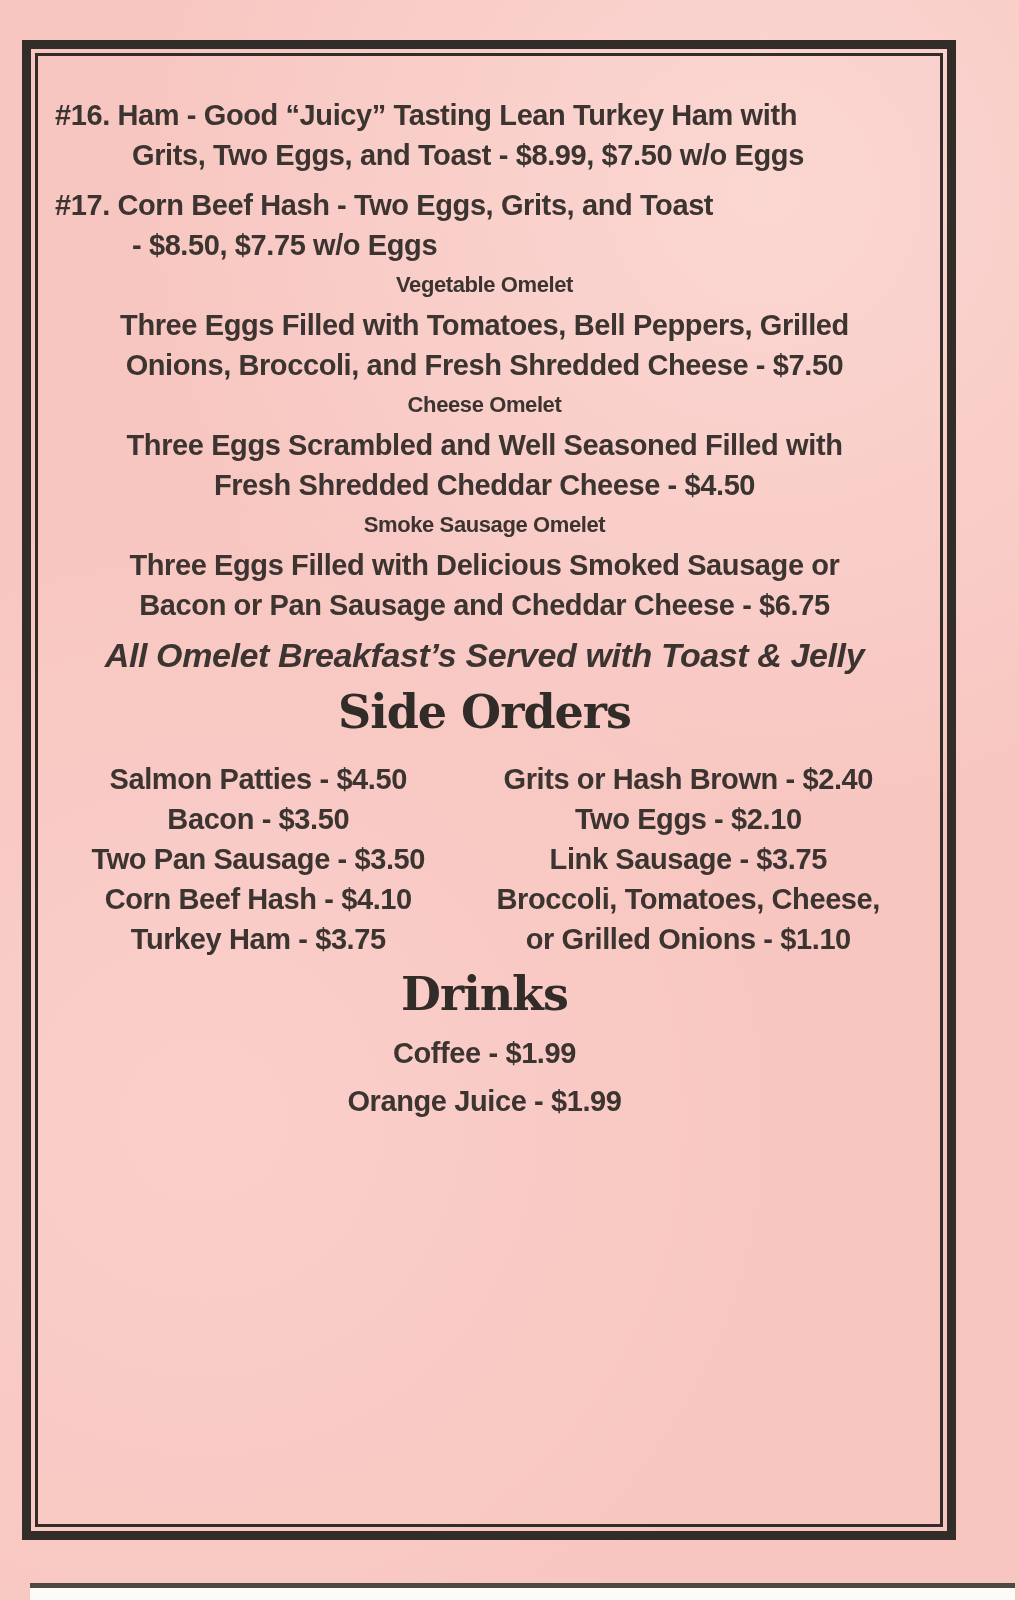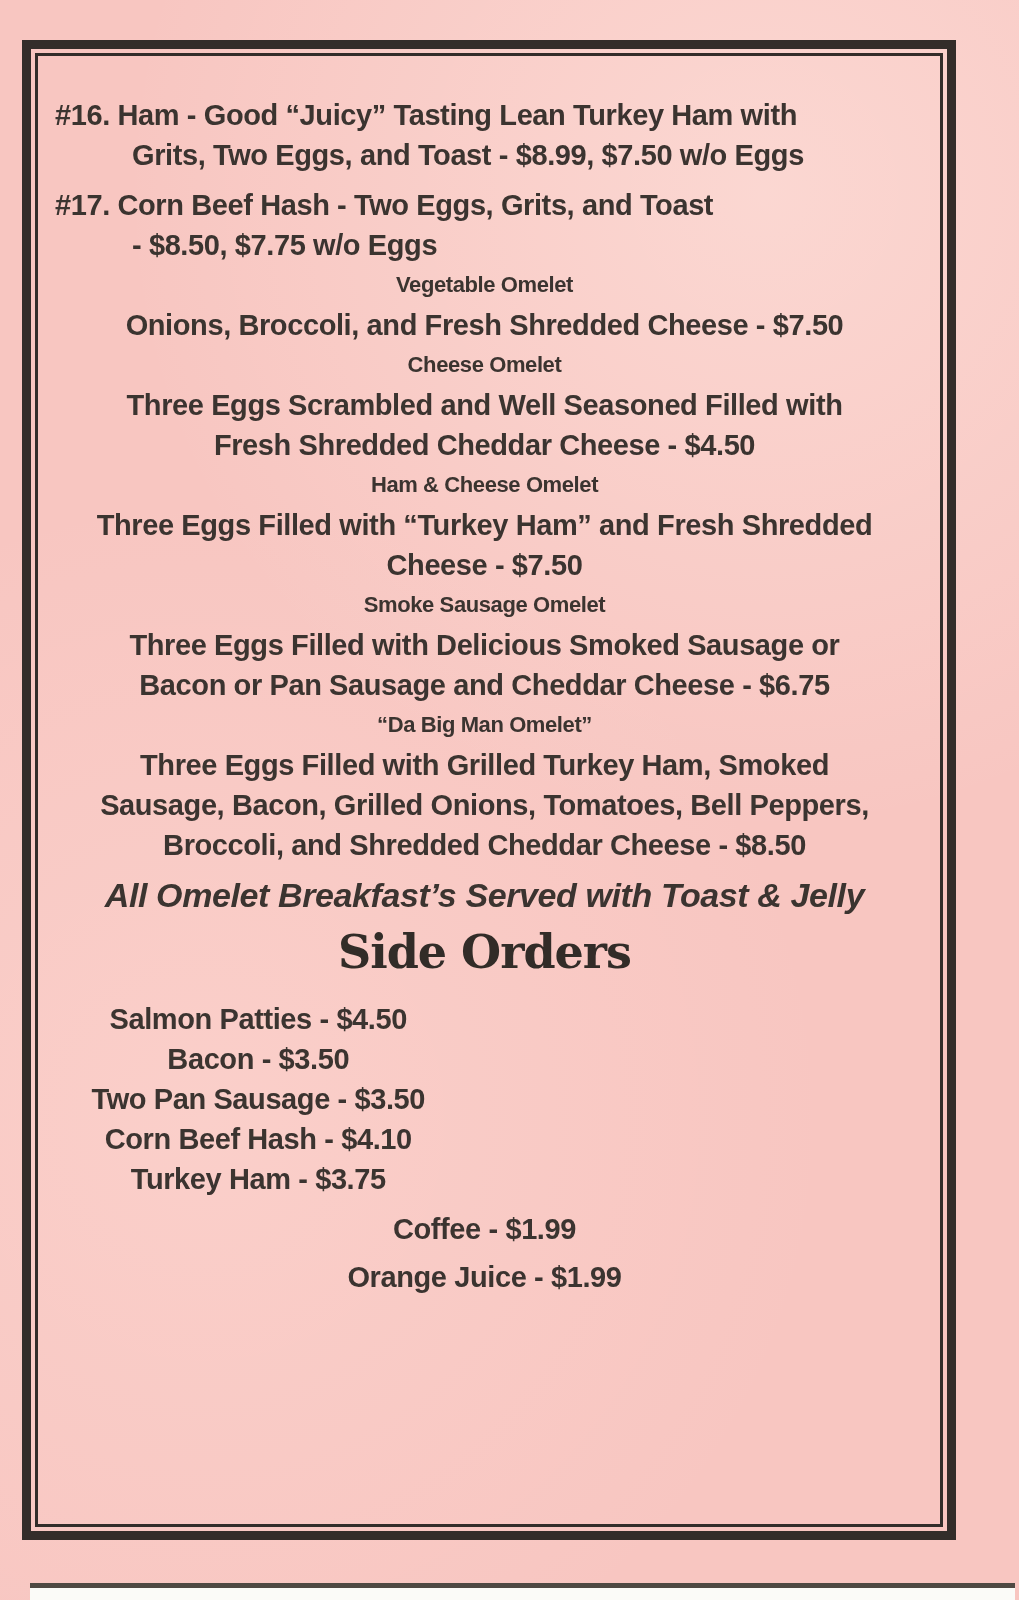--- a/index.html
+++ b/index.html
@@ -66,62 +66,60 @@
       </div>
       <div class="item">
         <div class="l1">#17. Corn Beef Hash - Two Eggs, Grits, and Toast</div>
         <div class="l2">- $8.50, $7.75 w/o Eggs</div>
       </div>
     </div>
 
 
     <div>
       <div class="omelet-name">Vegetable Omelet</div>
+      <div class="desc-line">Three Eggs Filled with Tomatoes, Bell Peppers, Grilled</div>
       <div class="desc-line">Onions, Broccoli, and Fresh Shredded Cheese - $7.50</div>
     </div>
 
     <div>
       <div class="omelet-name">Cheese Omelet</div>
       <div class="desc-line">Three Eggs Scrambled and Well Seasoned Filled with</div>
       <div class="desc-line">Fresh Shredded Cheddar Cheese - $4.50</div>
     </div>
 
-    <div>
-      <div class="omelet-name">Ham &amp; Cheese Omelet</div>
-      <div class="desc-line">Three Eggs Filled with “Turkey Ham” and Fresh Shredded</div>
-      <div class="desc-line">Cheese - $7.50</div>
-    </div>
 
     <div>
       <div class="omelet-name">Smoke Sausage Omelet</div>
       <div class="desc-line">Three Eggs Filled with Delicious Smoked Sausage or</div>
       <div class="desc-line">Bacon or Pan Sausage and Cheddar Cheese - $6.75</div>
     </div>
 
-    <div>
-      <div class="omelet-name">“Da Big Man Omelet”</div>
-      <div class="desc-line">Three Eggs Filled with Grilled Turkey Ham, Smoked</div>
-      <div class="desc-line">Sausage, Bacon, Grilled Onions, Tomatoes, Bell Peppers,</div>
-      <div class="desc-line">Broccoli, and Shredded Cheddar Cheese - $8.50</div>
-    </div>
 
     <div class="footnote">All Omelet Breakfast’s Served with Toast &amp; Jelly</div>
 
     <div class="sec-title small-gap">Side Orders</div>
 
     <div class="side-cols">
       <div class="side-col left">
         <div class="side-row">Salmon Patties - $4.50</div>
         <div class="side-row">Bacon - $3.50</div>
         <div class="side-row">Two Pan Sausage - $3.50</div>
         <div class="side-row">Corn Beef Hash - $4.10</div>
         <div class="side-row">Turkey Ham - $3.75</div>
       </div>
+      <div class="side-col right">
+        <div class="side-row">Grits or Hash Brown - $2.40</div>
+        <div class="side-row">Two Eggs - $2.10</div>
+        <div class="side-row">Link Sausage - $3.75</div>
+        <div class="side-row">Broccoli, Tomatoes, Cheese,</div>
+        <div class="side-row">or Grilled Onions - $1.10</div>
+      </div>
     </div>
 
+    <div class="sec-title small-gap" style="margin-top:6px;">Drinks</div>
 
     <div class="drink-row first">Coffee - $1.99</div>
     <div class="drink-row second">Orange Juice - $1.99</div>
 
   </div>
 
   <div class="paper-edge"></div>
   <div class="scan-white"></div>
 
 </div>

